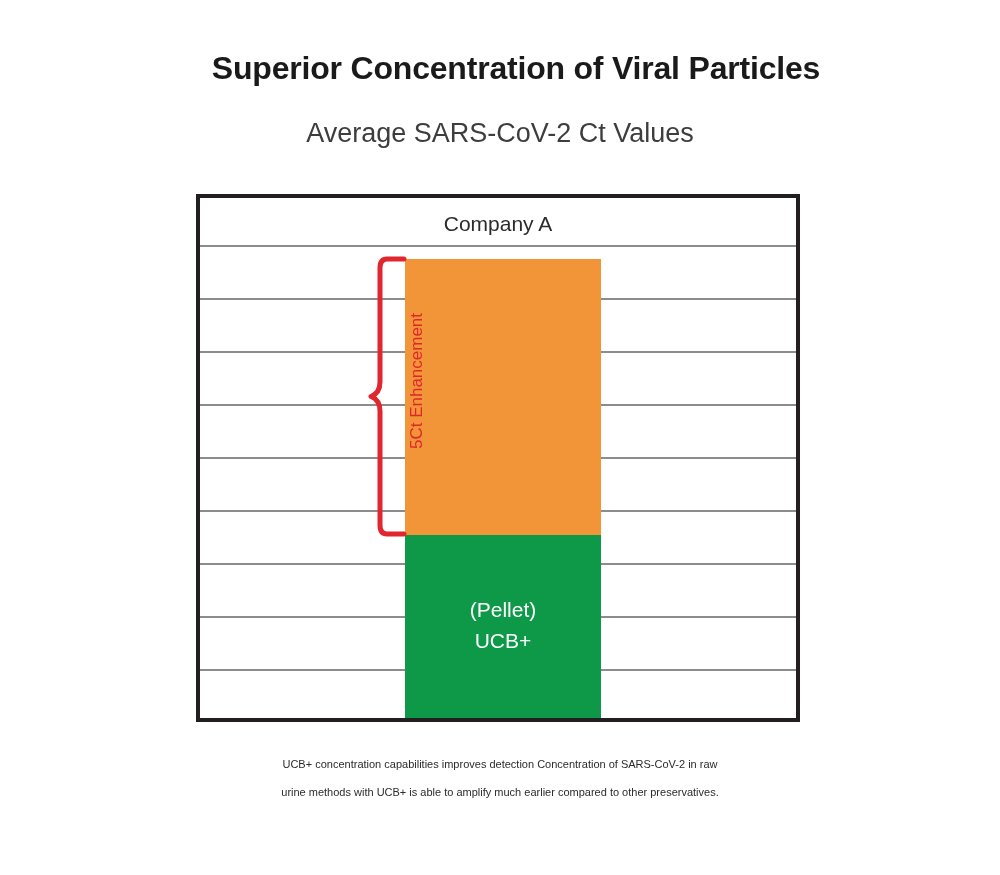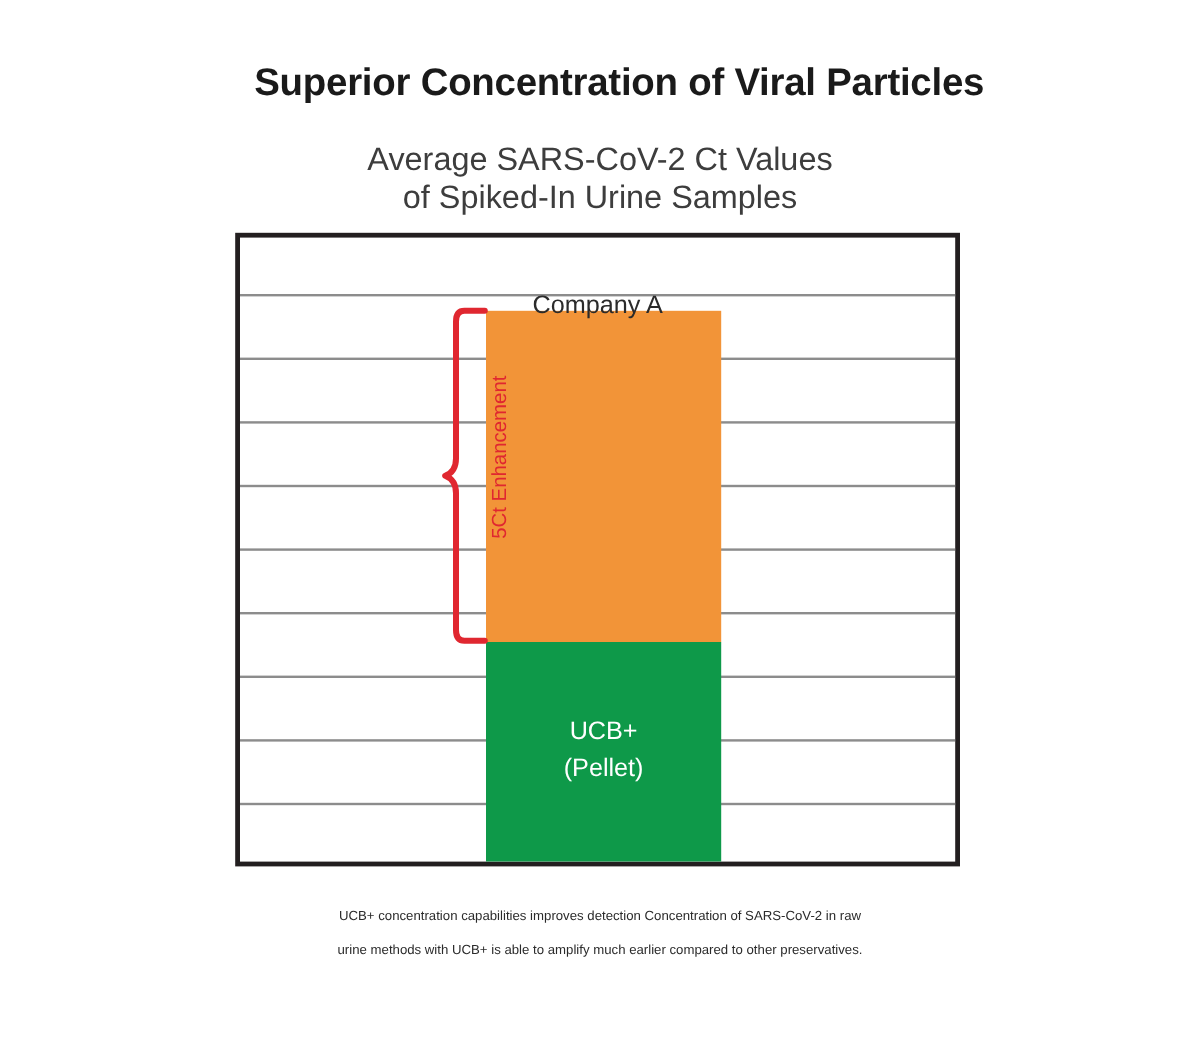--- a/index.html
+++ b/index.html
@@ -75,21 +75,20 @@
   
   #category-label {
     position: absolute;
     left: 0;
     top: 14px;
     width: 100%;
     text-align: center;
     font-size: 21px;
     color: #2b2b2b;
     z-index: 4;
-    margin-top: 31px;
   }
 
   
   .bar {
     position: absolute;
     z-index: 3;
   }
   #bar-segment-company-a {
     left: 205px;
     top: 61px;
@@ -171,21 +170,20 @@
 </style>
 </head>
 <body>
 
 <div class="page">
 
   <div id="chart-title">Superior Concentration of Viral Particles</div>
 
   <div id="chart-subtitle">
     <div>Average SARS-CoV-2 Ct Values</div>
-    <div>of Spiked-In Urine Samples</div>
   </div>
 
   <div id="plot-frame">
     <div id="plot-inner">
 
       <div class="gridline" style="top:47px"></div>
       <div class="gridline" style="top:100px"></div>
       <div class="gridline" style="top:153px"></div>
       <div class="gridline" style="top:206px"></div>
       <div class="gridline" style="top:259px"></div>
@@ -194,22 +192,22 @@
       <div class="gridline" style="top:418px"></div>
       <div class="gridline" style="top:471px"></div>
 
       <div id="category-label">Company A</div>
 
       <div class="bar" id="bar-segment-company-a"></div>
 
       <div class="bar" id="bar-segment-ucb"></div>
 
       <div id="bar-label-ucb">
+        <div>(Pellet)</div>
         <div>UCB+</div>
-        <div>(Pellet)</div>
       </div>
 
       <div id="annotation-brace">
         <svg viewBox="0 0 40 281" preserveAspectRatio="none" aria-hidden="true">
           <path d="M 38 3
                    L 21 3
                    Q 14 3 14 12
                    L 14 126
                    Q 14 137 5 140.5
                    Q 14 144 14 155

